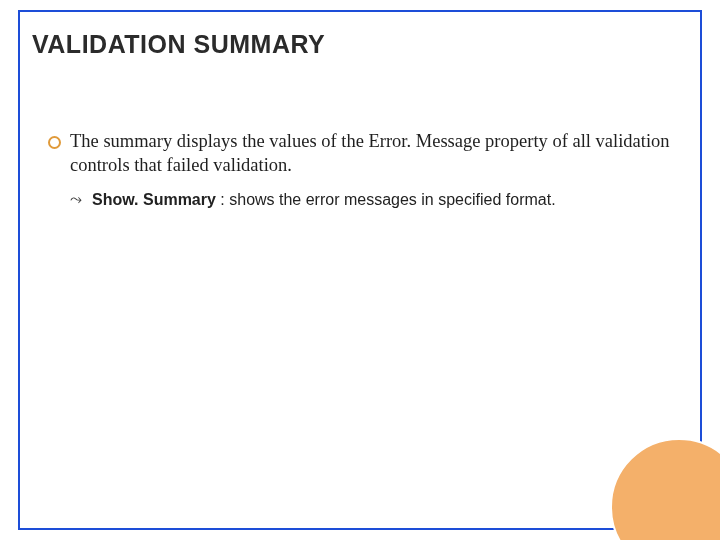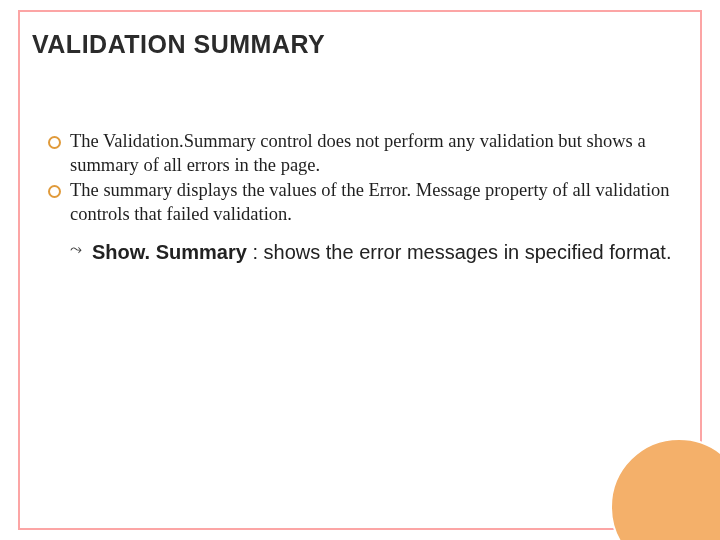--- a/index.html
+++ b/index.html
@@ -8,21 +8,21 @@
     background: #ffffff;
     font-family: Georgia, 'Times New Roman', serif;
     position: relative;
   }
   .slide {
     position: absolute;
     top: 10px;
     left: 18px;
     right: 18px;
     bottom: 10px;
-    border: 2px solid #fca5a5;
+    border: 2px solid #1d4ed8;
     background: #ffffff;
   }
   .title {
     position: absolute;
     top: 18px;
     left: 12px;
     font-family: Arial, Helvetica, sans-serif;
     font-weight: 700;
     font-size: 25px;
     letter-spacing: 0.5px;
@@ -58,21 +58,21 @@
   }
   .sub-bullets {
     list-style: none;
     margin-top: 12px;
     margin-left: 22px;
   }
   .sub-bullets > li {
     position: relative;
     padding-left: 22px;
     font-family: Arial, Helvetica, sans-serif;
-    font-size: 20px;
+    font-size: 16px;
     line-height: 1.35;
     color: #222;
     margin-bottom: 6px;
   }
   .sub-bullets > li::before {
     content: "\2933"; 
     position: absolute;
     left: 0;
     top: 0;
     font-size: 15px;
@@ -94,21 +94,20 @@
   }
 </style>
 </head>
 <body>
 
 <div class="slide">
   <div class="title">VALIDATION SUMMARY</div>
 
   <div class="content">
     <ul class="bullets">
-      <li>The Validation.Summary control does not perform any validation but shows a summary of all errors in the page.</li>
       <li>The summary displays the values of the Error. Message property of all validation controls that failed validation.</li>
     </ul>
     <ul class="sub-bullets">
       <li>
         <span class="lead">Show. Summary</span><span> : shows the error messages in specified format.</span>
       </li>
     </ul>
   </div>
 
   <div class="corner-circle"></div>

